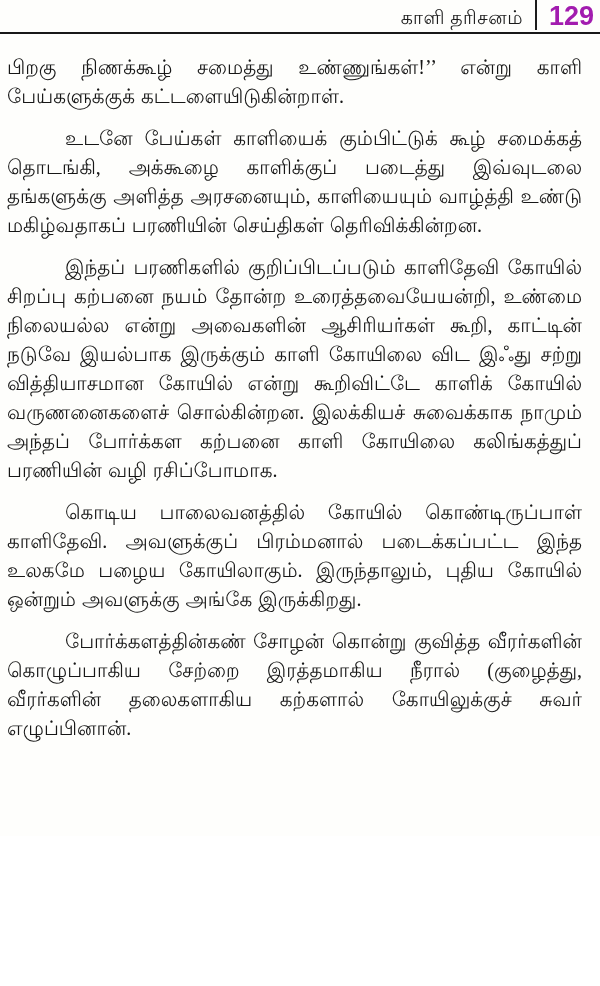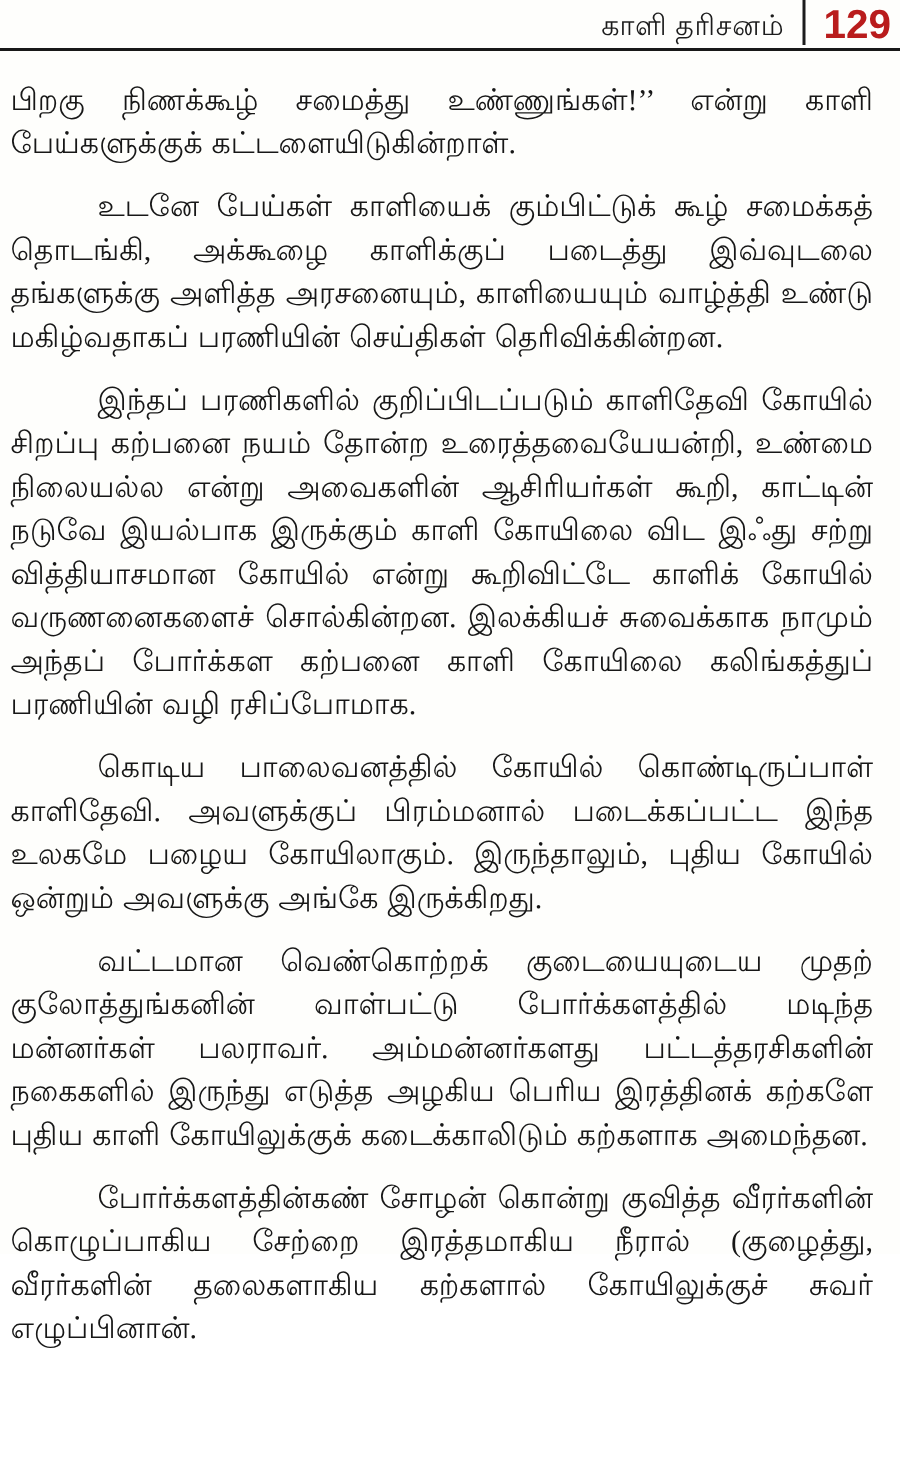--- a/index.html
+++ b/index.html
@@ -42,21 +42,21 @@
   .header-divider {
     width: 2px;
     height: 30px;
     background: #1c1c1c;
     margin-right: 12px;
   }
   .page-number {
     font-family: "Liberation Sans", "DejaVu Sans", sans-serif;
     font-size: 27px;
     font-weight: 700;
-    color: #b91c1c;
+    color: #a21caf;
     line-height: 1;
   }
   .header-rule {
     height: 0;
     border: none;
     border-top: 2.5px solid #181818;
     margin: 0;
     width: 100%;
   }
   
@@ -87,17 +87,16 @@
     <span class="page-number">129</span>
   </div>
 
   <hr class="header-rule">
 
   <div class="text-body">
       <p>பிறகு நிணக்கூழ் சமைத்து உண்ணுங்கள்!’’ என்று காளி பேய்களுக்குக் கட்டளையிடுகின்றாள்.</p>
       <p class="indented">உடனே பேய்கள் காளியைக் கும்பிட்டுக் கூழ் சமைக்கத் தொடங்கி, அக்கூழை காளிக்குப் படைத்து இவ்வுடலை தங்களுக்கு அளித்த அரசனையும், காளியையும் வாழ்த்தி உண்டு மகிழ்வதாகப் பரணியின் செய்திகள் தெரிவிக்கின்றன.</p>
       <p class="indented">இந்தப் பரணிகளில் குறிப்பிடப்படும் காளிதேவி கோயில் சிறப்பு கற்பனை நயம் தோன்ற உரைத்தவையேயன்றி, உண்மை நிலையல்ல என்று அவைகளின் ஆசிரியர்கள் கூறி, காட்டின் நடுவே இயல்பாக இருக்கும் காளி கோயிலை விட இஃது சற்று வித்தியாசமான கோயில் என்று கூறிவிட்டே காளிக் கோயில் வருணனைகளைச் சொல்கின்றன. இலக்கியச் சுவைக்காக நாமும் அந்தப் போர்க்கள கற்பனை காளி கோயிலை கலிங்கத்துப் பரணியின் வழி ரசிப்போமாக.</p>
       <p class="indented">கொடிய பாலைவனத்தில் கோயில் கொண்டிருப்பாள் காளிதேவி. அவளுக்குப் பிரம்மனால் படைக்கப்பட்ட இந்த உலகமே பழைய கோயிலாகும். இருந்தாலும், புதிய கோயில் ஒன்றும் அவளுக்கு அங்கே இருக்கிறது.</p>
-      <p class="indented">வட்டமான வெண்கொற்றக் குடையையுடைய முதற் குலோத்துங்கனின் வாள்பட்டு போர்க்களத்தில் மடிந்த மன்னர்கள் பலராவர். அம்மன்னர்களது பட்டத்தரசிகளின் நகைகளில் இருந்து எடுத்த அழகிய பெரிய இரத்தினக் கற்களே புதிய காளி கோயிலுக்குக் கடைக்காலிடும் கற்களாக அமைந்தன.</p>
       <p class="indented">போர்க்களத்தின்கண் சோழன் கொன்று குவித்த வீரர்களின் கொழுப்பாகிய சேற்றை இரத்தமாகிய நீரால் (குழைத்து, வீரர்களின் தலைகளாகிய கற்களால் கோயிலுக்குச் சுவர் எழுப்பினான்.</p>
     </div>
 
 </div>
 
 </body></html>

